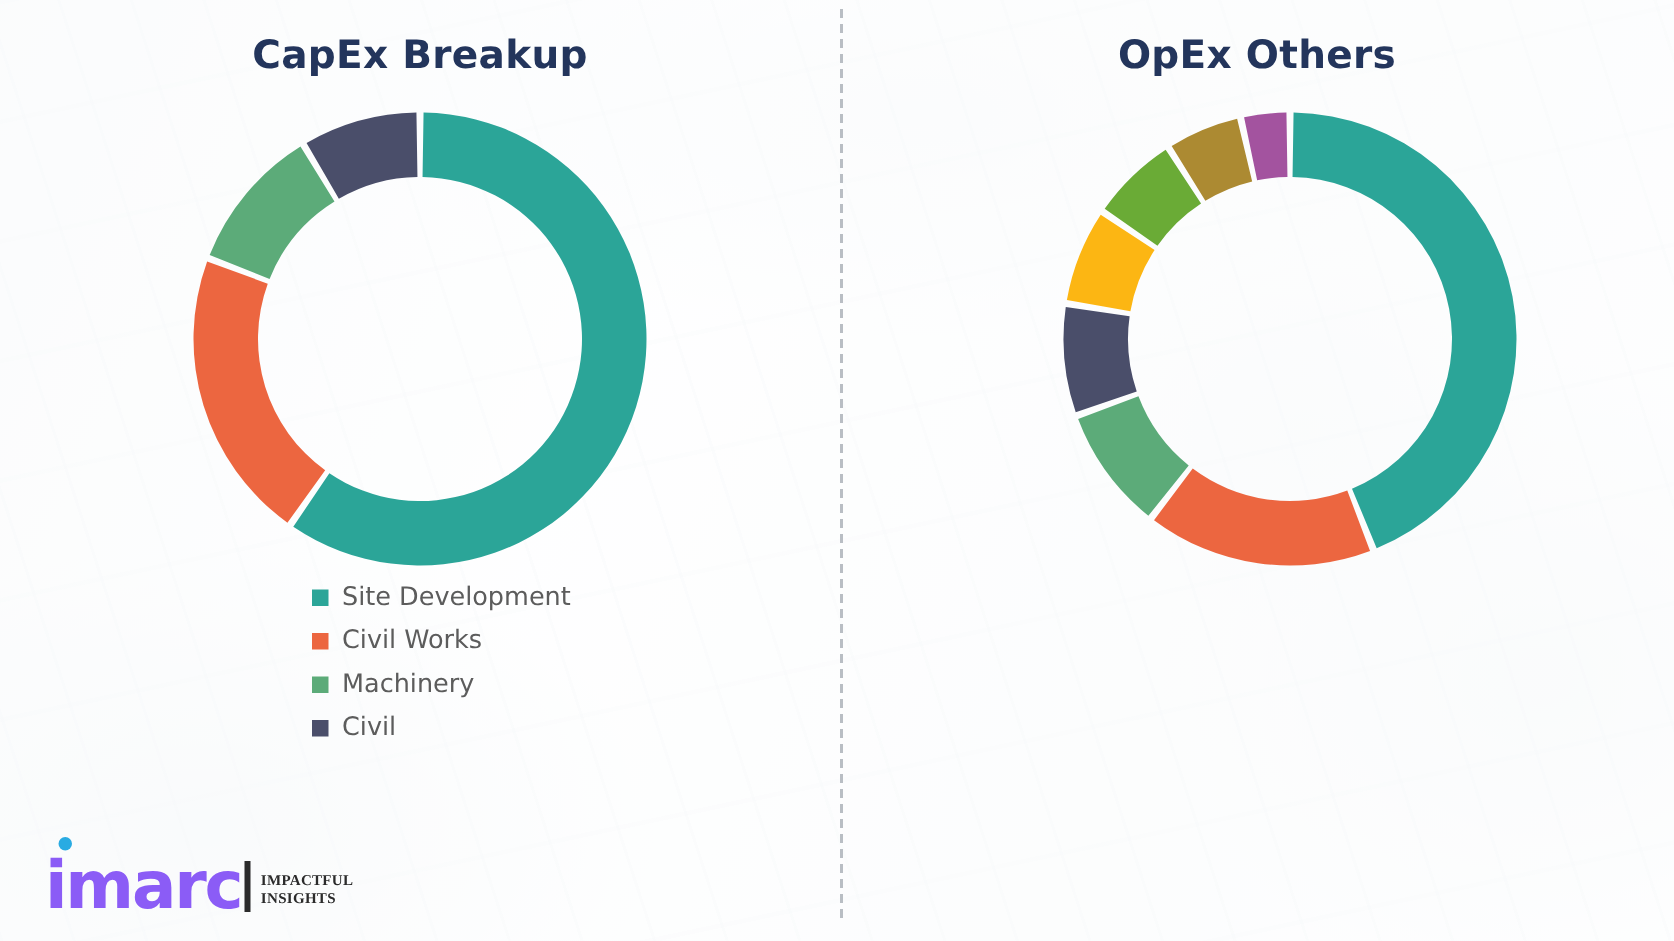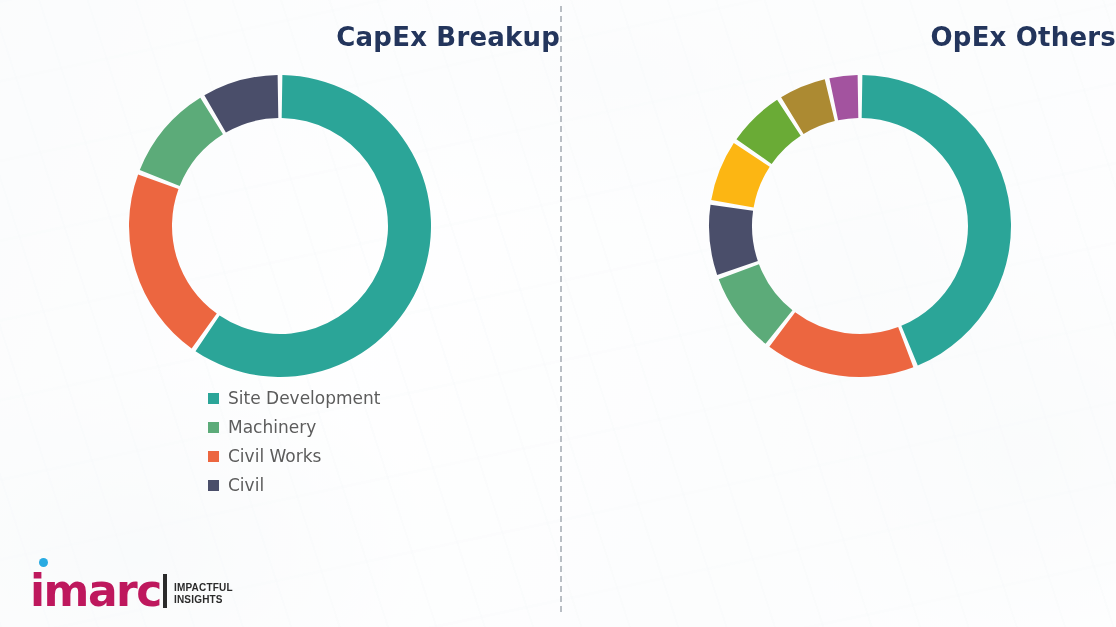--- a/index.html
+++ b/index.html
@@ -60,21 +60,21 @@
     top: 0;
   }
   .panel-left  { left: 0px;   width: 560px; }
   .panel-right { left: 560px; width: 556px; }
 
   .chart-title {
     position: absolute;
     top: 22px;
     left: 0;
     width: 100%;
-    text-align: right;
+    text-align: center;
     font-family: "DejaVu Sans", sans-serif;
     font-size: 26px;
     font-weight: bold;
     letter-spacing: 0.2px;
     color: #23355c;
   }
 
   .donut-wrap {
     position: absolute;
     top: 74px;
@@ -113,41 +113,41 @@
     left: 30px;
     bottom: 16px;
     display: flex;
     align-items: flex-end;
   }
   .logo-mark {
     position: relative;
     font-family: "DejaVu Sans", sans-serif;
     font-size: 44px;
     font-weight: bold;
-    color: #be185d;
+    color: #8b5cf6;
     letter-spacing: -1.5px;
     line-height: 40px;
   }
   .logo-dot {
     position: absolute;
     left: 9px;
     top: -13px;
     width: 9px;
     height: 9px;
     border-radius: 50%;
     background: #29abe2;
   }
   .logo-bar {
     width: 4px;
     height: 34px;
     background: #2b2b2b;
     margin: 0 7px 3px 2px;
   }
   .logo-tag {
-    font-family: Liberation Sans, sans-serif;
+    font-family: Liberation Serif, serif;
     font-size: 10px;
     font-weight: bold;
     line-height: 12px;
     color: #2b2b2b;
     letter-spacing: 0.2px;
     padding-bottom: 5px;
   }
 </style>
 </head>
 <body>
@@ -169,26 +169,26 @@
             <path d="M 76.36309957053264 21.309299131794234 A 151 151 0 0 1 149.62819508591494 1.0186284952692404 L 150.30360973032327 44.01332369198066 A 108 108 0 0 0 97.90208446104322 58.525856332674024 Z" fill="#4a4e6a"></path>
           </g>
       </svg>
     </div>
     <div class="legend left" id="capex-legend">
         <div class="legend-item">
           <span class="legend-swatch" style="background: rgb(43, 165, 152);"></span>
           <span class="legend-label">Site Development</span>
         </div>
         <div class="legend-item">
+          <span class="legend-swatch" style="background: rgb(236, 102, 64);"></span>
+          <span class="legend-label">Civil Works</span>
+        </div>
+        <div class="legend-item">
           <span class="legend-swatch" style="background: rgb(92, 171, 121);"></span>
           <span class="legend-label">Machinery</span>
-        </div>
-        <div class="legend-item">
-          <span class="legend-swatch" style="background: rgb(236, 102, 64);"></span>
-          <span class="legend-label">Civil Works</span>
         </div>
         <div class="legend-item">
           <span class="legend-swatch" style="background: rgb(74, 78, 106);"></span>
           <span class="legend-label">Civil</span>
         </div>
       </div>
   </div>
 
   <div class="panel panel-right">
     <div class="chart-title">OpEx Others</div>

